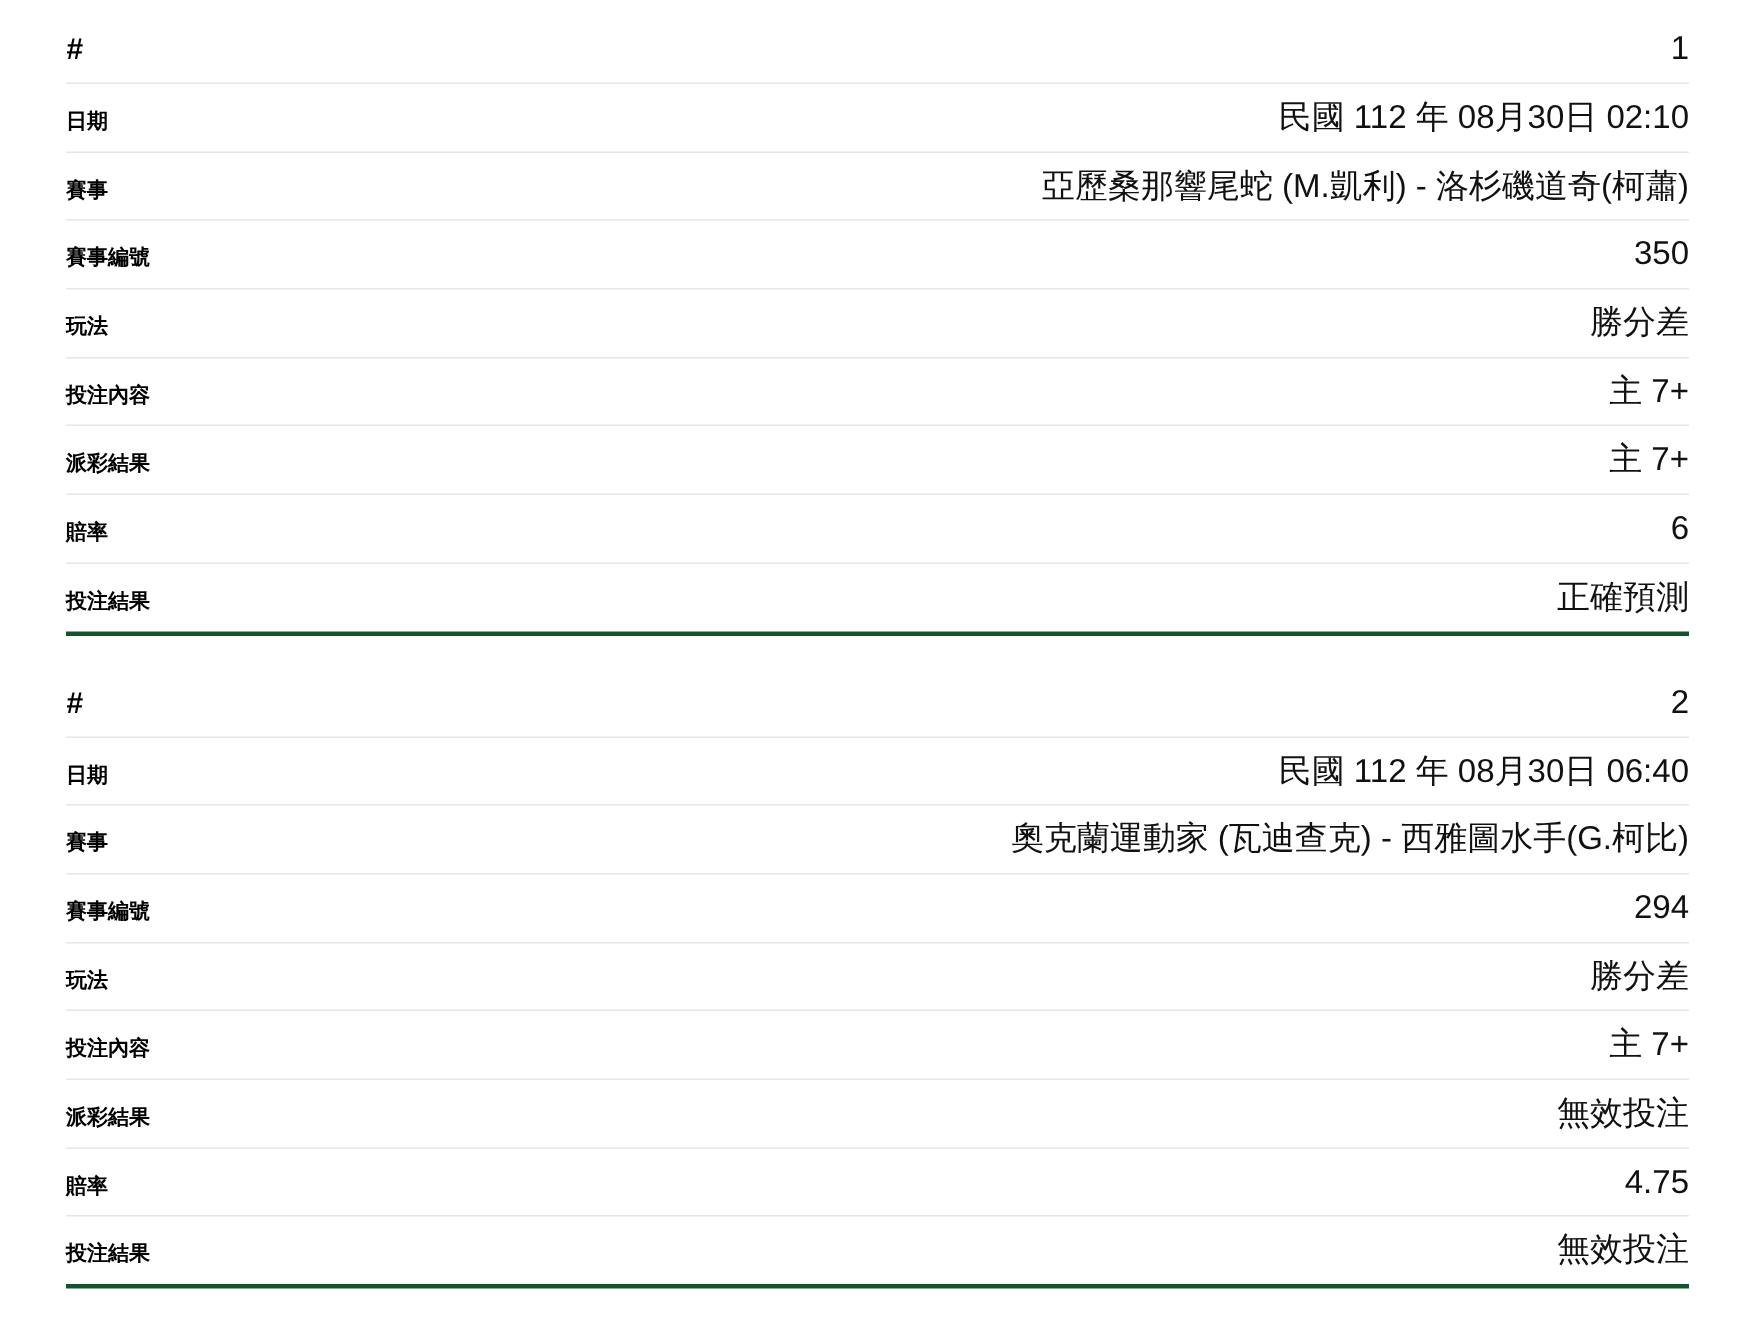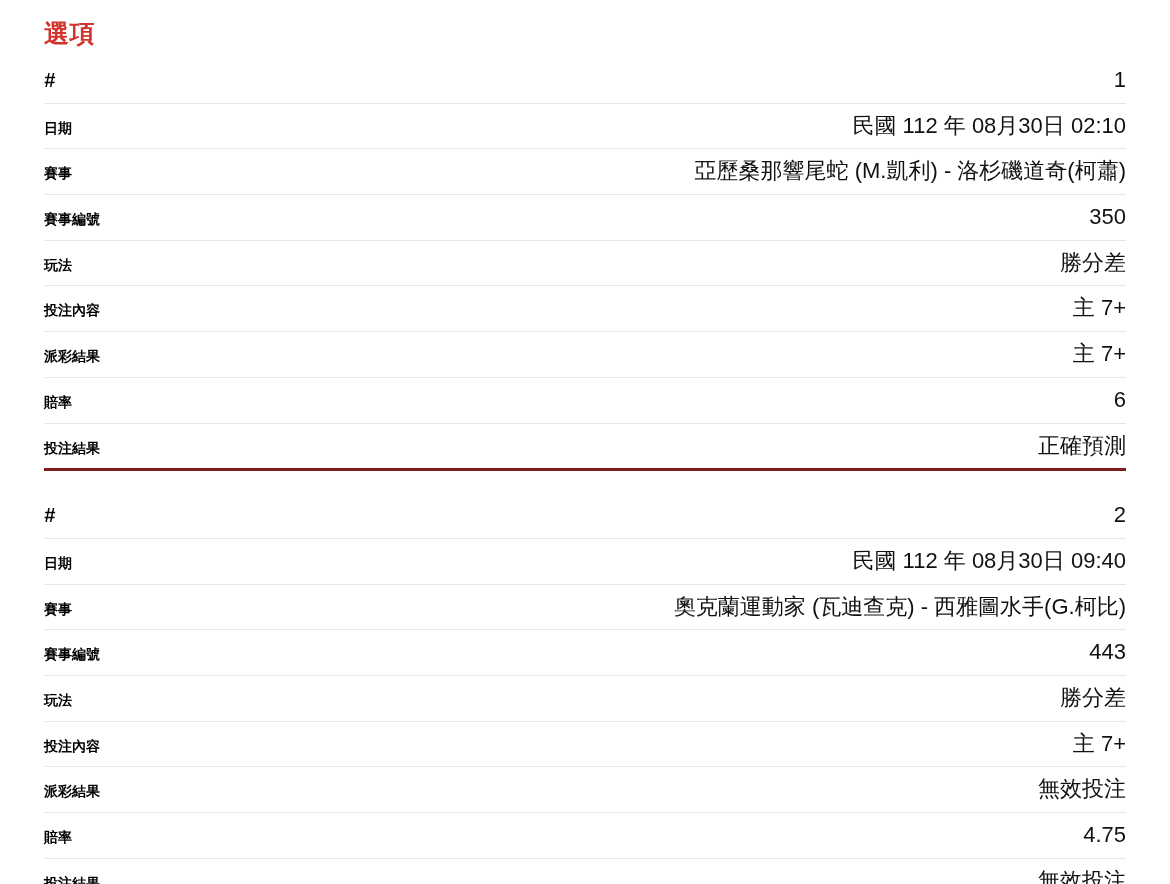--- a/index.html
+++ b/index.html
@@ -61,32 +61,31 @@
     text-overflow: ellipsis;
   }
   .row.hash .label {
     font-style: italic;
     font-size: 20px;
   }
   .row.hash .value {
     font-size: 22px;
   }
   .row.last {
-    border-bottom: 3px solid #7f1d1d;
+    border-bottom: 3px solid #14532d;
   }
   .block-gap {
     height: 22px;
   }
 </style>
 </head>
 <body>
 
 <div class="page">
 
-  <div class="section-title">選項</div>
 
   <div class="bet-block">
     <div class="row hash">
       <span class="label">#</span>
       <span class="value">1</span>
     </div>
     <div class="row">
       <span class="label">日期</span>
       <span class="value">民國 112 年 08月30日 02:10</span>
     </div>
@@ -122,29 +121,29 @@
 
   <div class="block-gap"></div>
 
   <div class="bet-block">
     <div class="row hash">
       <span class="label">#</span>
       <span class="value">2</span>
     </div>
     <div class="row">
       <span class="label">日期</span>
-      <span class="value">民國 112 年 08月30日 09:40</span>
+      <span class="value">民國 112 年 08月30日 06:40</span>
     </div>
     <div class="row">
       <span class="label">賽事</span>
       <span class="value">奧克蘭運動家 (瓦迪查克) - 西雅圖水手(G.柯比)</span>
     </div>
     <div class="row">
       <span class="label">賽事編號</span>
-      <span class="value">443</span>
+      <span class="value">294</span>
     </div>
     <div class="row">
       <span class="label">玩法</span>
       <span class="value">勝分差</span>
     </div>
     <div class="row">
       <span class="label">投注內容</span>
       <span class="value">主 7+</span>
     </div>
     <div class="row">

